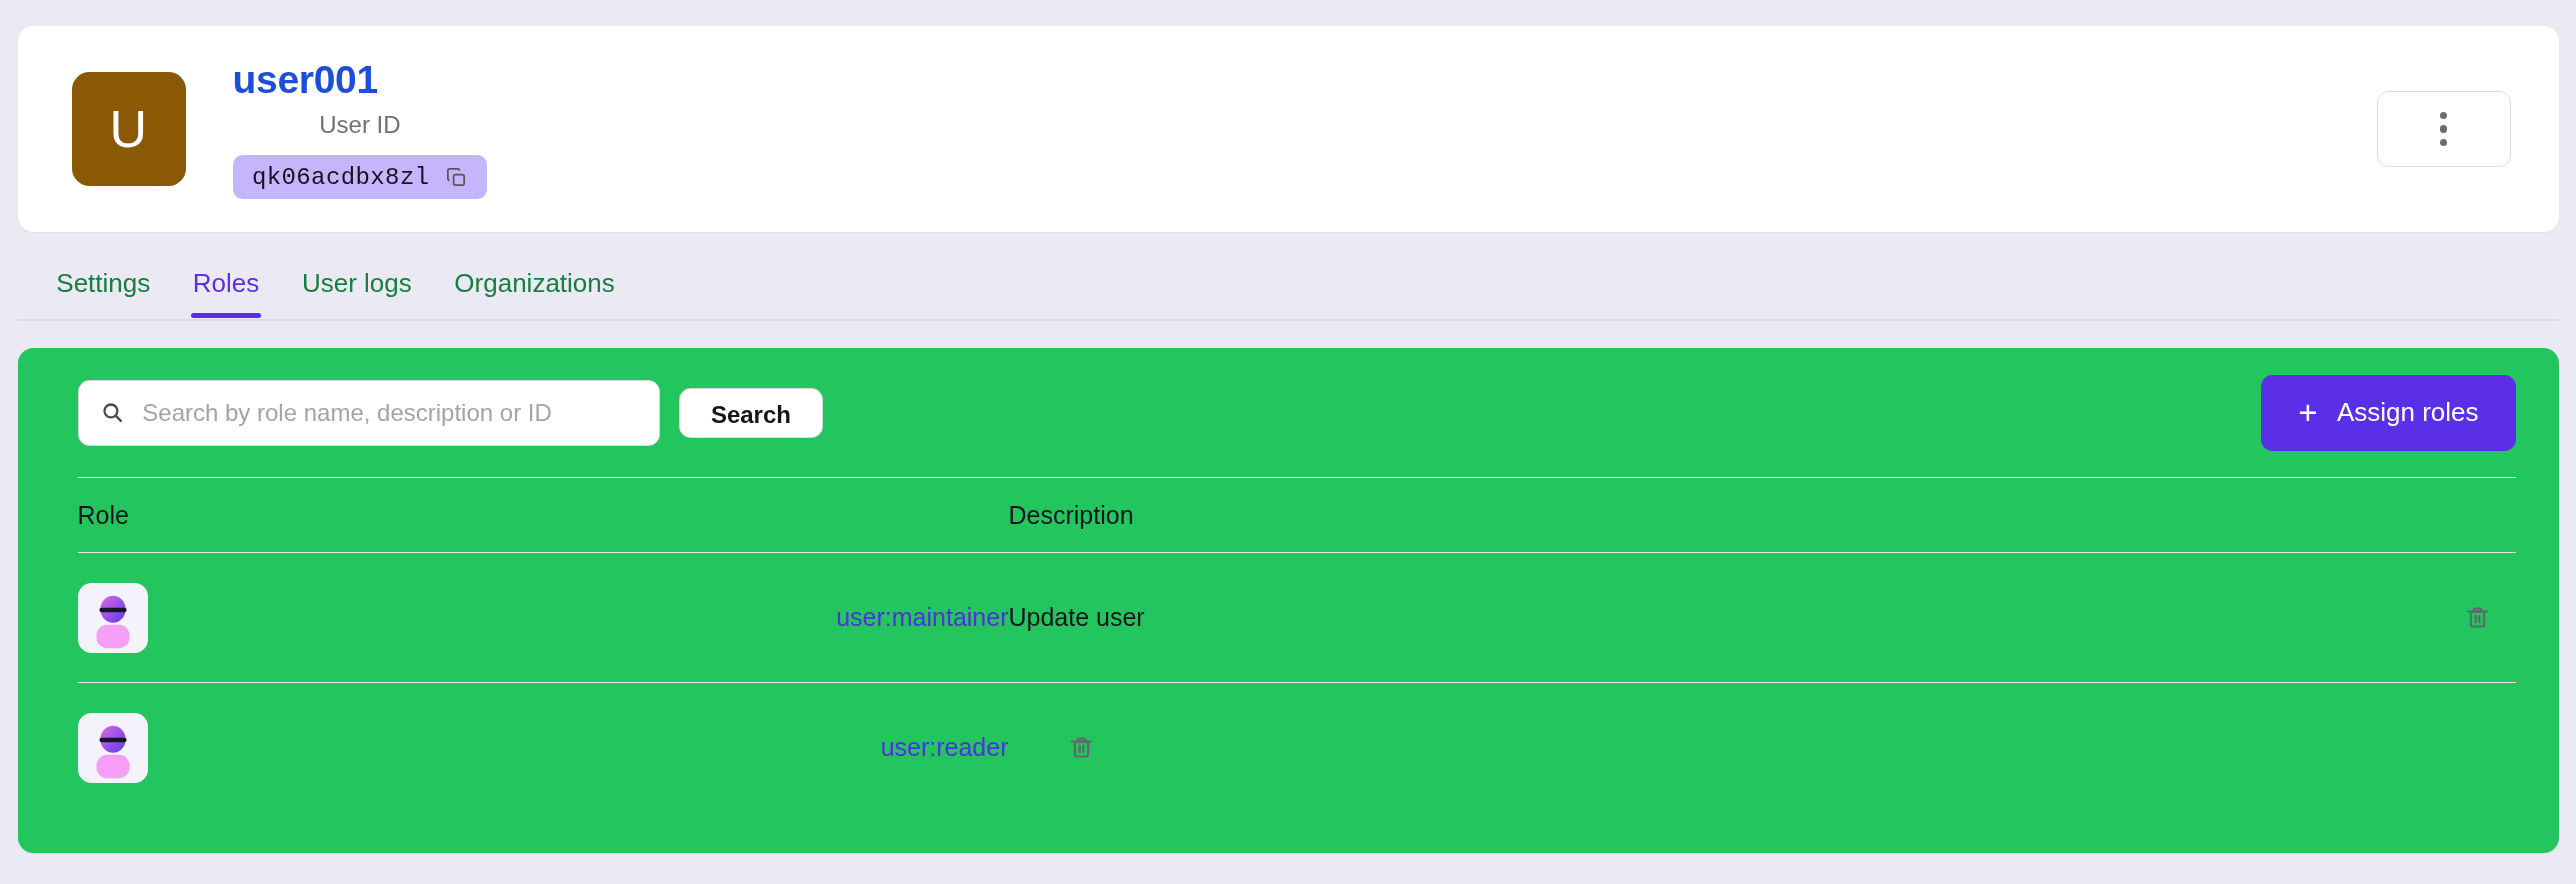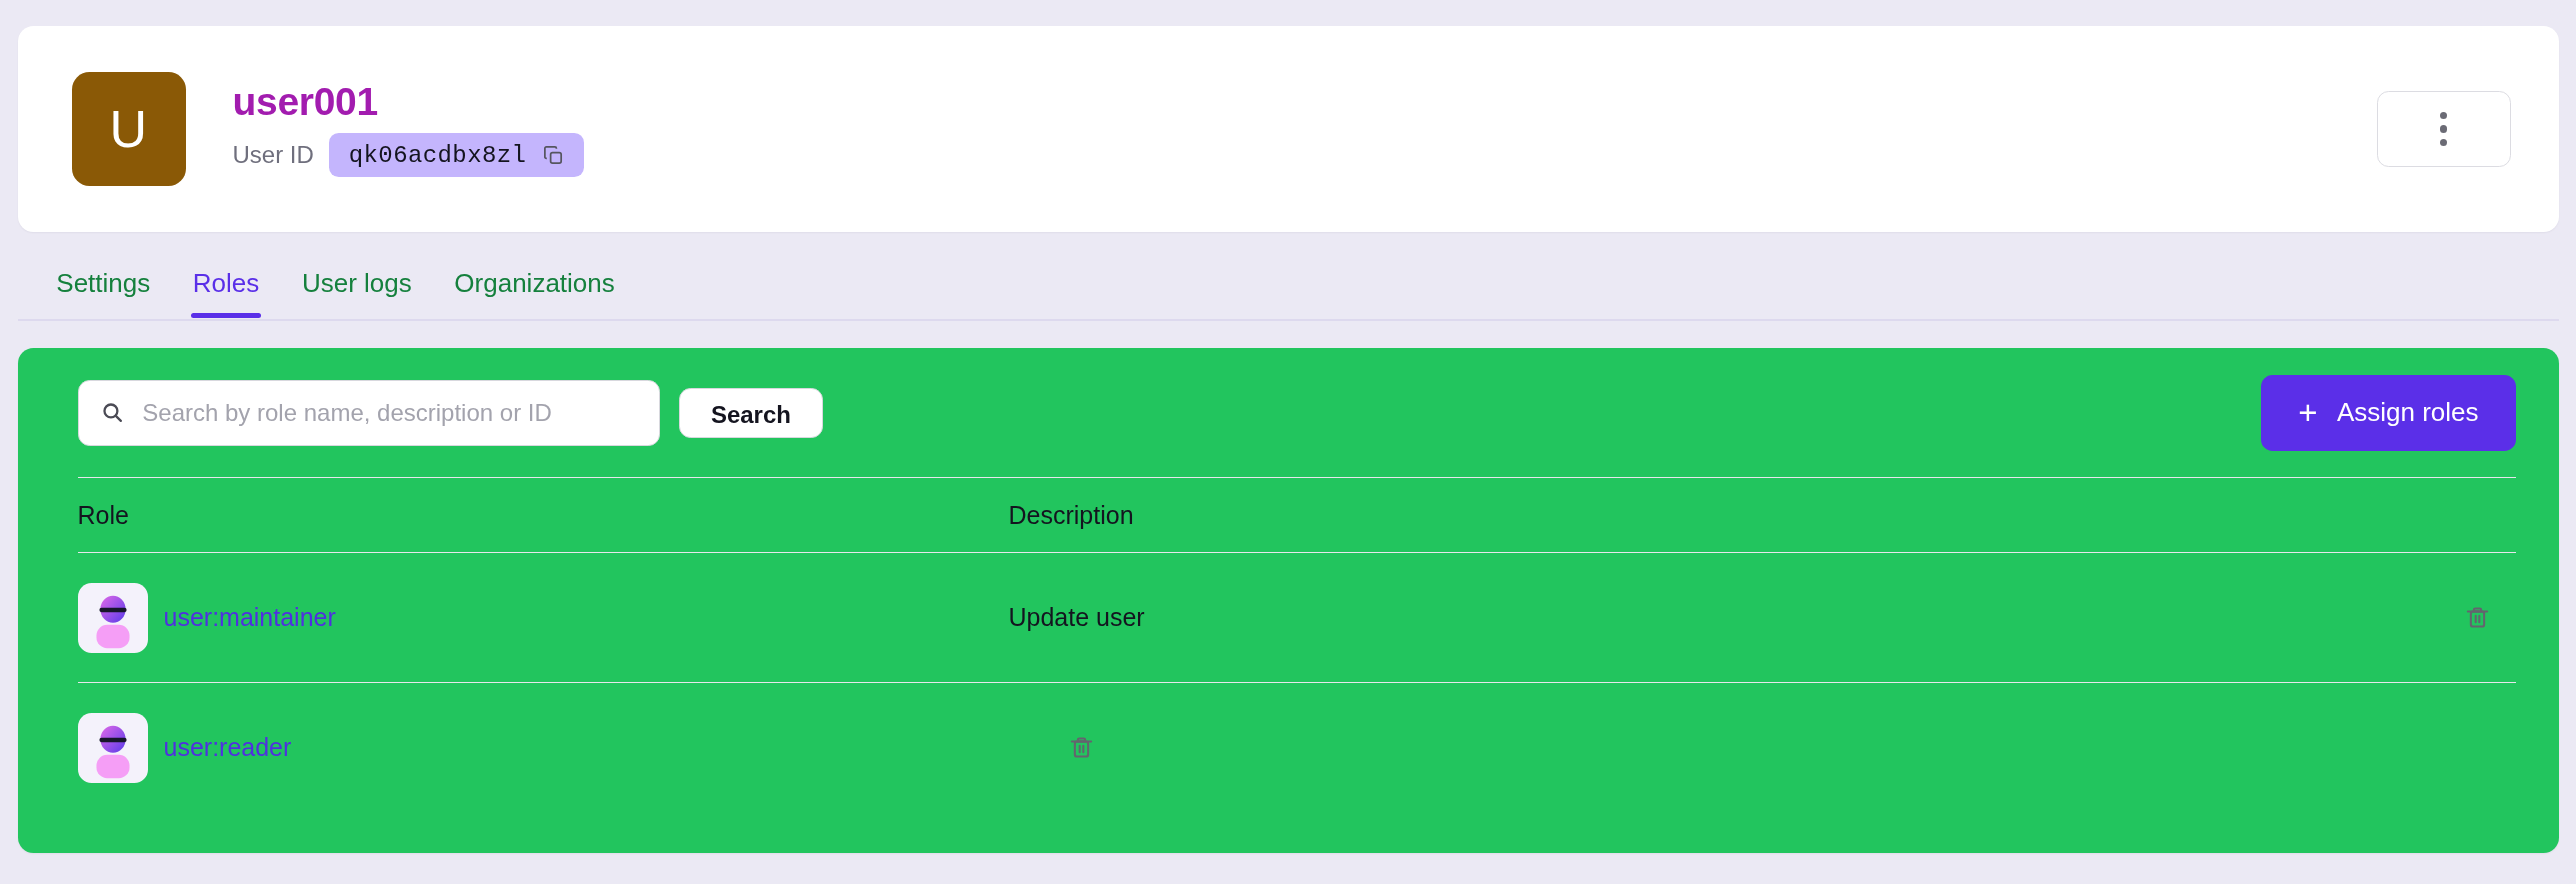--- a/index.html
+++ b/index.html
@@ -30,24 +30,24 @@
     border-radius: 17.5px;
     background: #8a5906;
     color: #ffffff;
     display: flex; align-items: center; justify-content: center;
     font-size: 52px; font-weight: 400;
     letter-spacing: 0.5px;
     flex: 0 0 auto;
   }
   .profile-meta { margin-left: 47px; display: flex; flex-direction: column; gap: 9.7px; }
   .profile-name {
-    font-size: 39px; font-weight: 700; color: #a21caf; line-height: 1.1;
+    font-size: 39px; font-weight: 700; color: #1d4ed8; line-height: 1.1;
     letter-spacing: -0.3px;
   }
-  .id-row { display: flex; align-items: center; gap: 15.5px; }
+  .id-row { display: flex; align-items: center; gap: 15.5px; flex-direction: column; }
   .id-label { font-size: 24px; color: #6f6f7d; }
   .id-pill {
     display: inline-flex; align-items: center; gap: 15.5px;
     background: #c4b5fd;
     border-radius: 9.7px;
     padding: 8.7px 19.4px;
     font-family: "Liberation Mono", monospace;
     font-size: 24px;
     color: #14141f;
     letter-spacing: 0.4px;
@@ -162,21 +162,21 @@
   .thead { height: 74px; }
   .th {
     font-size: 25px; font-weight: 400; color: #14141f;
   }
   .th.role { width: 931px; flex: 0 0 931px; }
   .th.desc { flex: 1 1 auto; }
 
   .trow { height: 129px; }
   .cell-role {
     width: 931px; flex: 0 0 931px;
-    display: flex; align-items: center; gap: 16px;
+    display: flex; align-items: center; gap: 24px; justify-content: space-between;
   }
   .role-avatar {
     width: 70px; height: 70px;
     border-radius: 13.6px;
     background: #f4f2fb;
     position: relative;
     flex: 0 0 auto;
     overflow: hidden;
   }
   .role-link {

